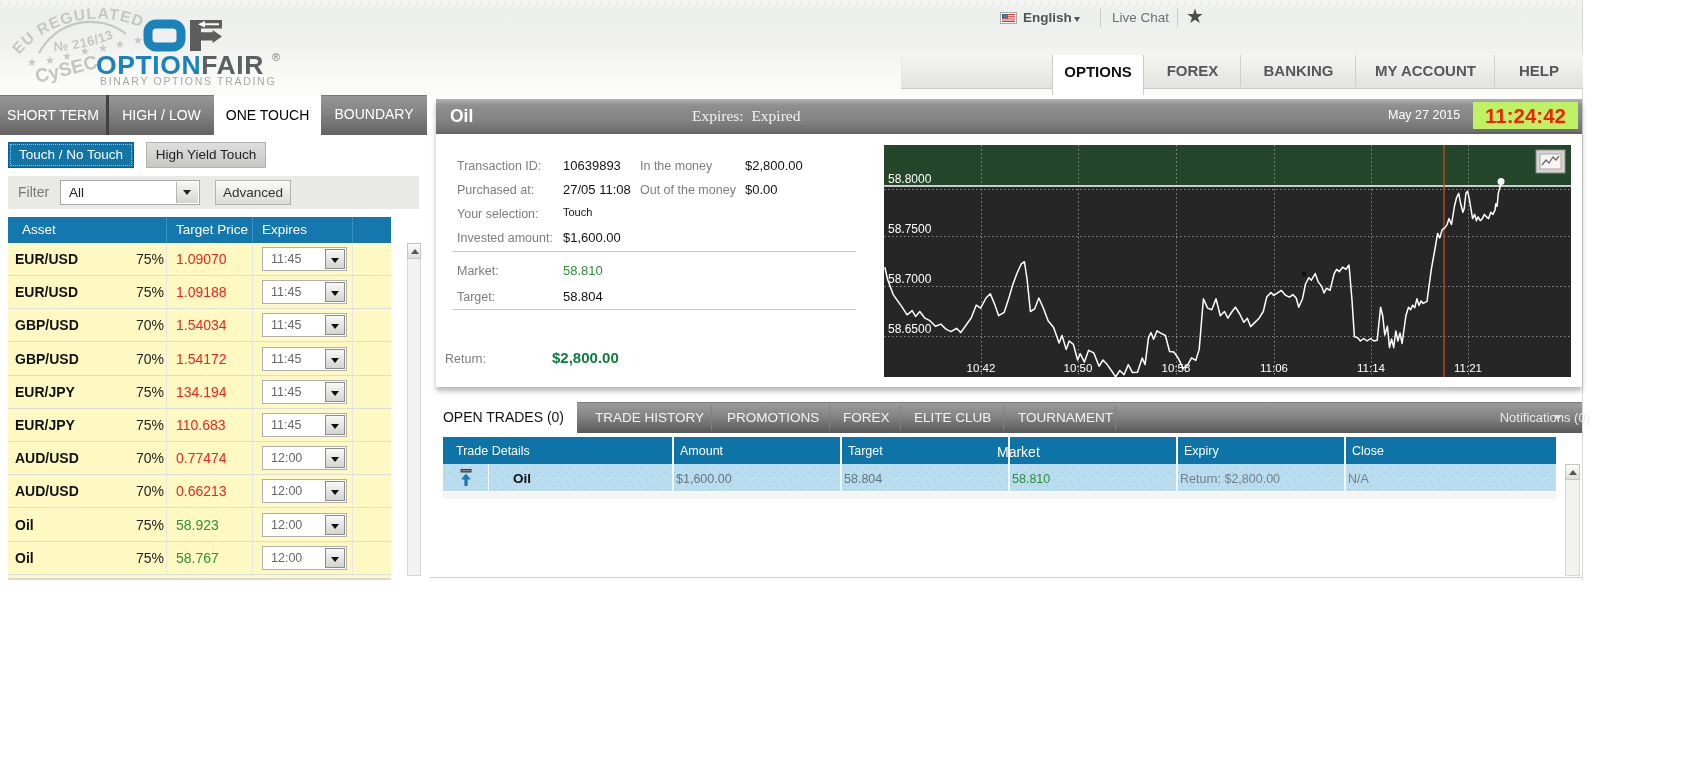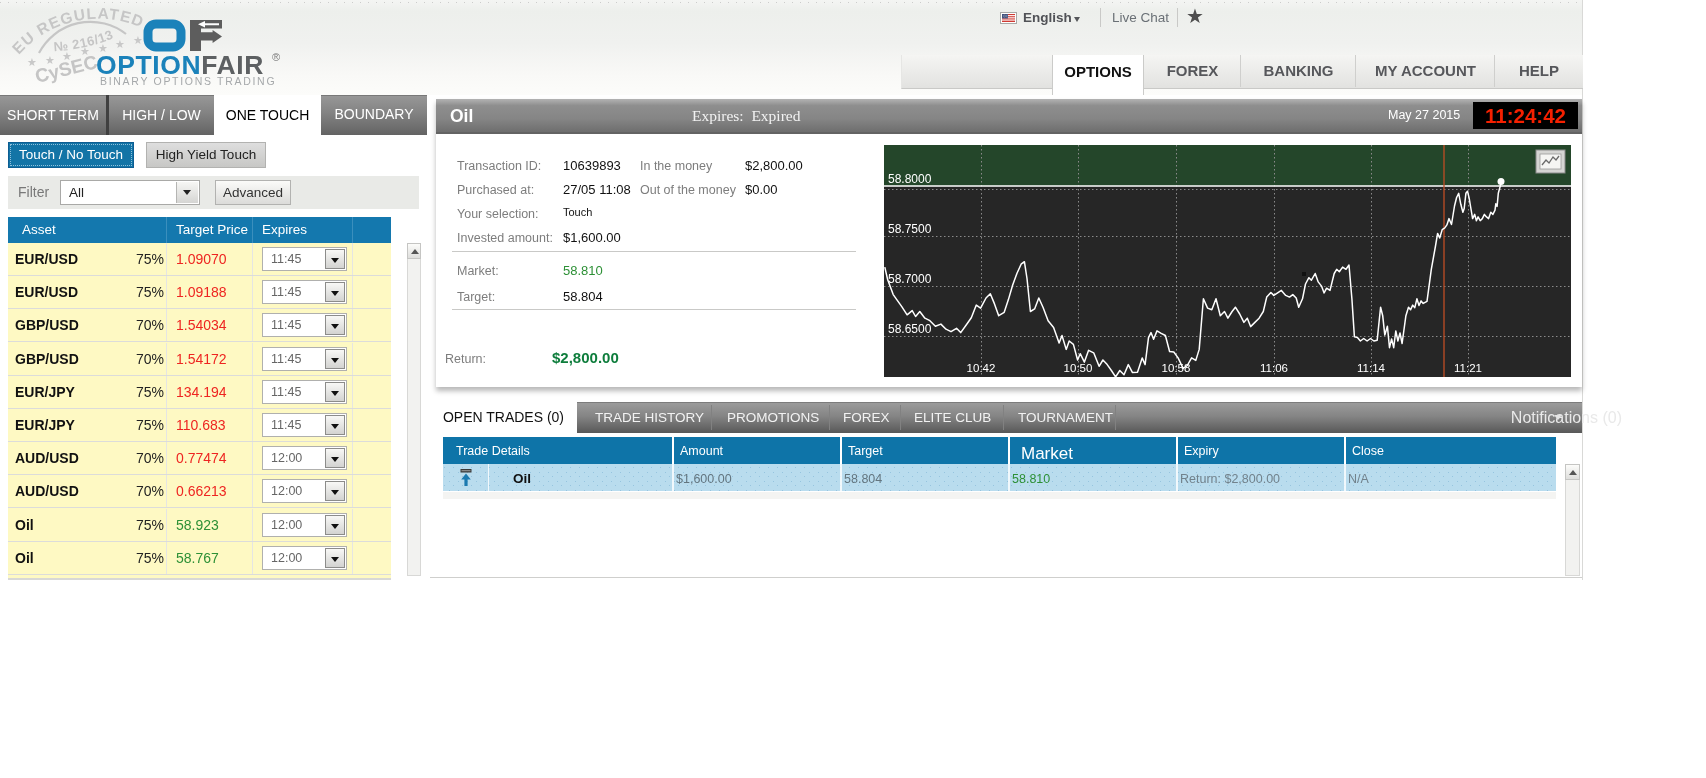--- a/index.html
+++ b/index.html
@@ -263,21 +263,21 @@
       </div>
 </div>
 </div>
 
 <div class="abs" style="left:436px;top:99px;width:1146px;height:288px;background:#fff;box-shadow:0 4px 5px rgba(0,0,0,.28)">
 
  <div class="abs" style="left:0;top:0;width:1146px;height:35px;background:linear-gradient(180deg,#b3b3b3 0%,#8e8e8e 20%,#858585 60%,#6e6e6e 100%);border-bottom:2px solid #636363;box-sizing:border-box"></div>
  <div class="abs" style="left:14px;top:7px;font-size:17.5px;font-weight:bold;color:#fff">Oil</div>
  <div class="abs" style="left:256px;top:8px;font-size:15.5px;color:#f2f2f2;font-family:Liberation Serif, serif">Expires:&nbsp; Expired</div>
  <div class="abs" style="left:952px;top:9px;font-size:12.5px;color:#fff">May 27 2015</div>
- <div class="abs" style="left:1037px;top:3px;width:105px;height:27px;background:#000000;text-align:center;line-height:27px;font-size:20.5px;font-weight:bold;color:#f52000">11:24:42</div>
+ <div class="abs" style="left:1037px;top:3px;width:105px;height:27px;background:#bef264;text-align:center;line-height:27px;font-size:20.5px;font-weight:bold;color:#f52000">11:24:42</div>
 
  <div class="abs" style="left:21px;top:60px;font-size:12.5px;color:#7d7d7d">Transaction ID:</div>
  <div class="abs" style="left:127px;top:59px;font-size:13px;color:#111">10639893</div>
  <div class="abs" style="left:204px;top:60px;font-size:12.5px;color:#7d7d7d">In the money</div>
  <div class="abs" style="left:309px;top:59px;font-size:13px;color:#111">$2,800.00</div>
  <div class="abs" style="left:21px;top:84px;font-size:12.5px;color:#7d7d7d">Purchased at:</div>
  <div class="abs" style="left:127px;top:83px;font-size:13px;color:#111">27/05 11:08</div>
  <div class="abs" style="left:204px;top:84px;font-size:12.5px;color:#7d7d7d">Out of the money</div>
  <div class="abs" style="left:309px;top:83px;font-size:13px;color:#111">$0.00</div>
  <div class="abs" style="left:21px;top:108px;font-size:12.5px;color:#7d7d7d">Your selection:</div>
@@ -341,28 +341,28 @@
 <div class="abs" style="left:595px;top:402px;height:31px;line-height:31px;font-size:13.5px;color:#f2f2f2">TRADE HISTORY</div>
 <div class="abs" style="left:727px;top:402px;height:31px;line-height:31px;font-size:13.5px;color:#f2f2f2">PROMOTIONS</div>
 <div class="abs" style="left:843px;top:402px;height:31px;line-height:31px;font-size:13.5px;color:#f2f2f2">FOREX</div>
 <div class="abs" style="left:914px;top:402px;height:49px;line-height:31px;font-size:13.5px;color:#f2f2f2">ELITE CLUB</div>
 <div class="abs" style="left:1018px;top:402px;height:31px;line-height:31px;font-size:13.5px;color:#f2f2f2">TOURNAMENT</div>
 <div class="abs" style="left:711px;top:405px;width:1px;height:25px;background:#818181"></div>
 <div class="abs" style="left:829px;top:405px;width:1px;height:25px;background:#818181"></div>
 <div class="abs" style="left:900px;top:405px;width:1px;height:25px;background:#818181"></div>
 <div class="abs" style="left:1003px;top:405px;width:1px;height:25px;background:#818181"></div>
 <div class="abs" style="left:1115px;top:405px;width:1px;height:25px;background:#818181"></div>
-<div class="abs" style="left:1492px;top:402px;width:130px;height:31px;line-height:31px;font-size:16px;color:#e9e9e9;text-align:right">Notifications (0)</div>
+<div class="abs" style="left:1460px;top:402px;width:130px;height:31px;line-height:31px;font-size:13px;color:#e9e9e9;text-align:right">Notifications (0)</div>
 <div class="abs" style="left:1554px;top:415px;width:0;height:0;border-left:4.5px solid transparent;border-right:4.5px solid transparent;border-top:5.5px solid #e3e3e3"></div>
 
 <div class="abs" style="left:443px;top:437px;width:1113px;height:27px;background:#0e74a8">
  <div class="abs" style="left:13px;top:7px;font-size:12.5px;color:#fff">Trade Details</div>
  <div class="abs" style="left:237px;top:7px;font-size:12.5px;color:#fff">Amount</div>
  <div class="abs" style="left:405px;top:7px;font-size:12.5px;color:#fff">Target</div>
- <div class="abs" style="left:578px;top:7px;font-size:17px;color:#fff">Market</div>
+ <div class="abs" style="left:554px;top:7px;font-size:14px;color:#fff">Market</div>
  <div class="abs" style="left:741px;top:7px;font-size:12.5px;color:#fff">Expiry</div>
  <div class="abs" style="left:909px;top:7px;font-size:12.5px;color:#fff">Close</div>
  <div class="abs" style="left:229px;top:0;width:2px;height:27px;background:#fff"></div>
  <div class="abs" style="left:397px;top:0;width:2px;height:27px;background:#fff"></div>
  <div class="abs" style="left:565px;top:0;width:2px;height:27px;background:#fff"></div>
  <div class="abs" style="left:733px;top:0;width:2px;height:27px;background:#fff"></div>
  <div class="abs" style="left:901px;top:0;width:2px;height:27px;background:#fff"></div>
 </div>
 
 <div class="abs" style="left:443px;top:464px;width:1113px;height:28px;background:radial-gradient(rgba(70,140,190,.3) 0.8px,transparent 1px) 2px 4px/9px 9px,radial-gradient(rgba(70,140,190,.3) 0.8px,transparent 1px) 6px 8px/9px 9px,#b9dcee;border-bottom:1px solid #fff;box-sizing:border-box">

